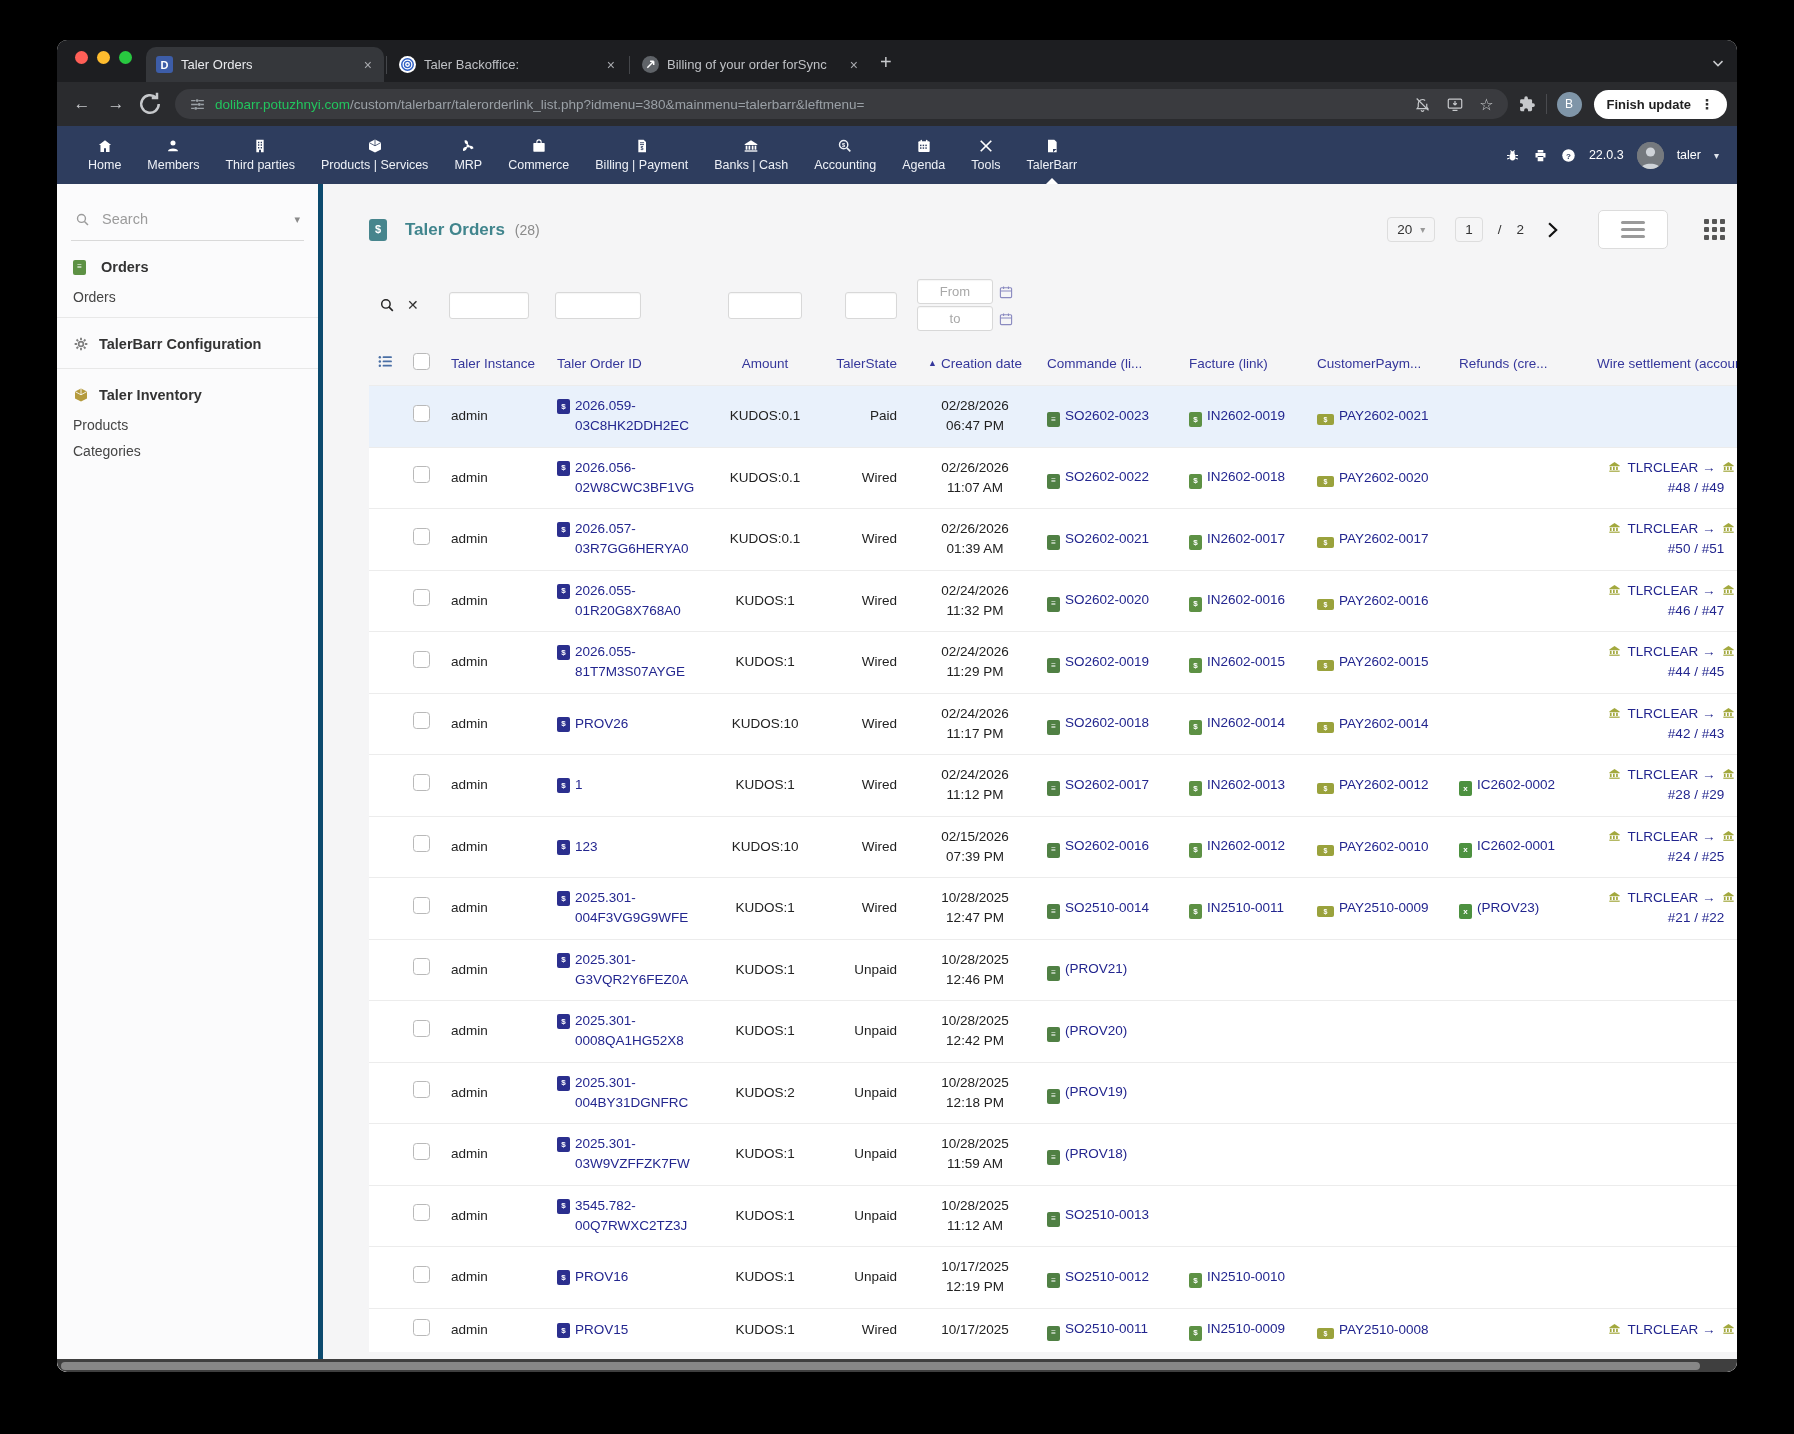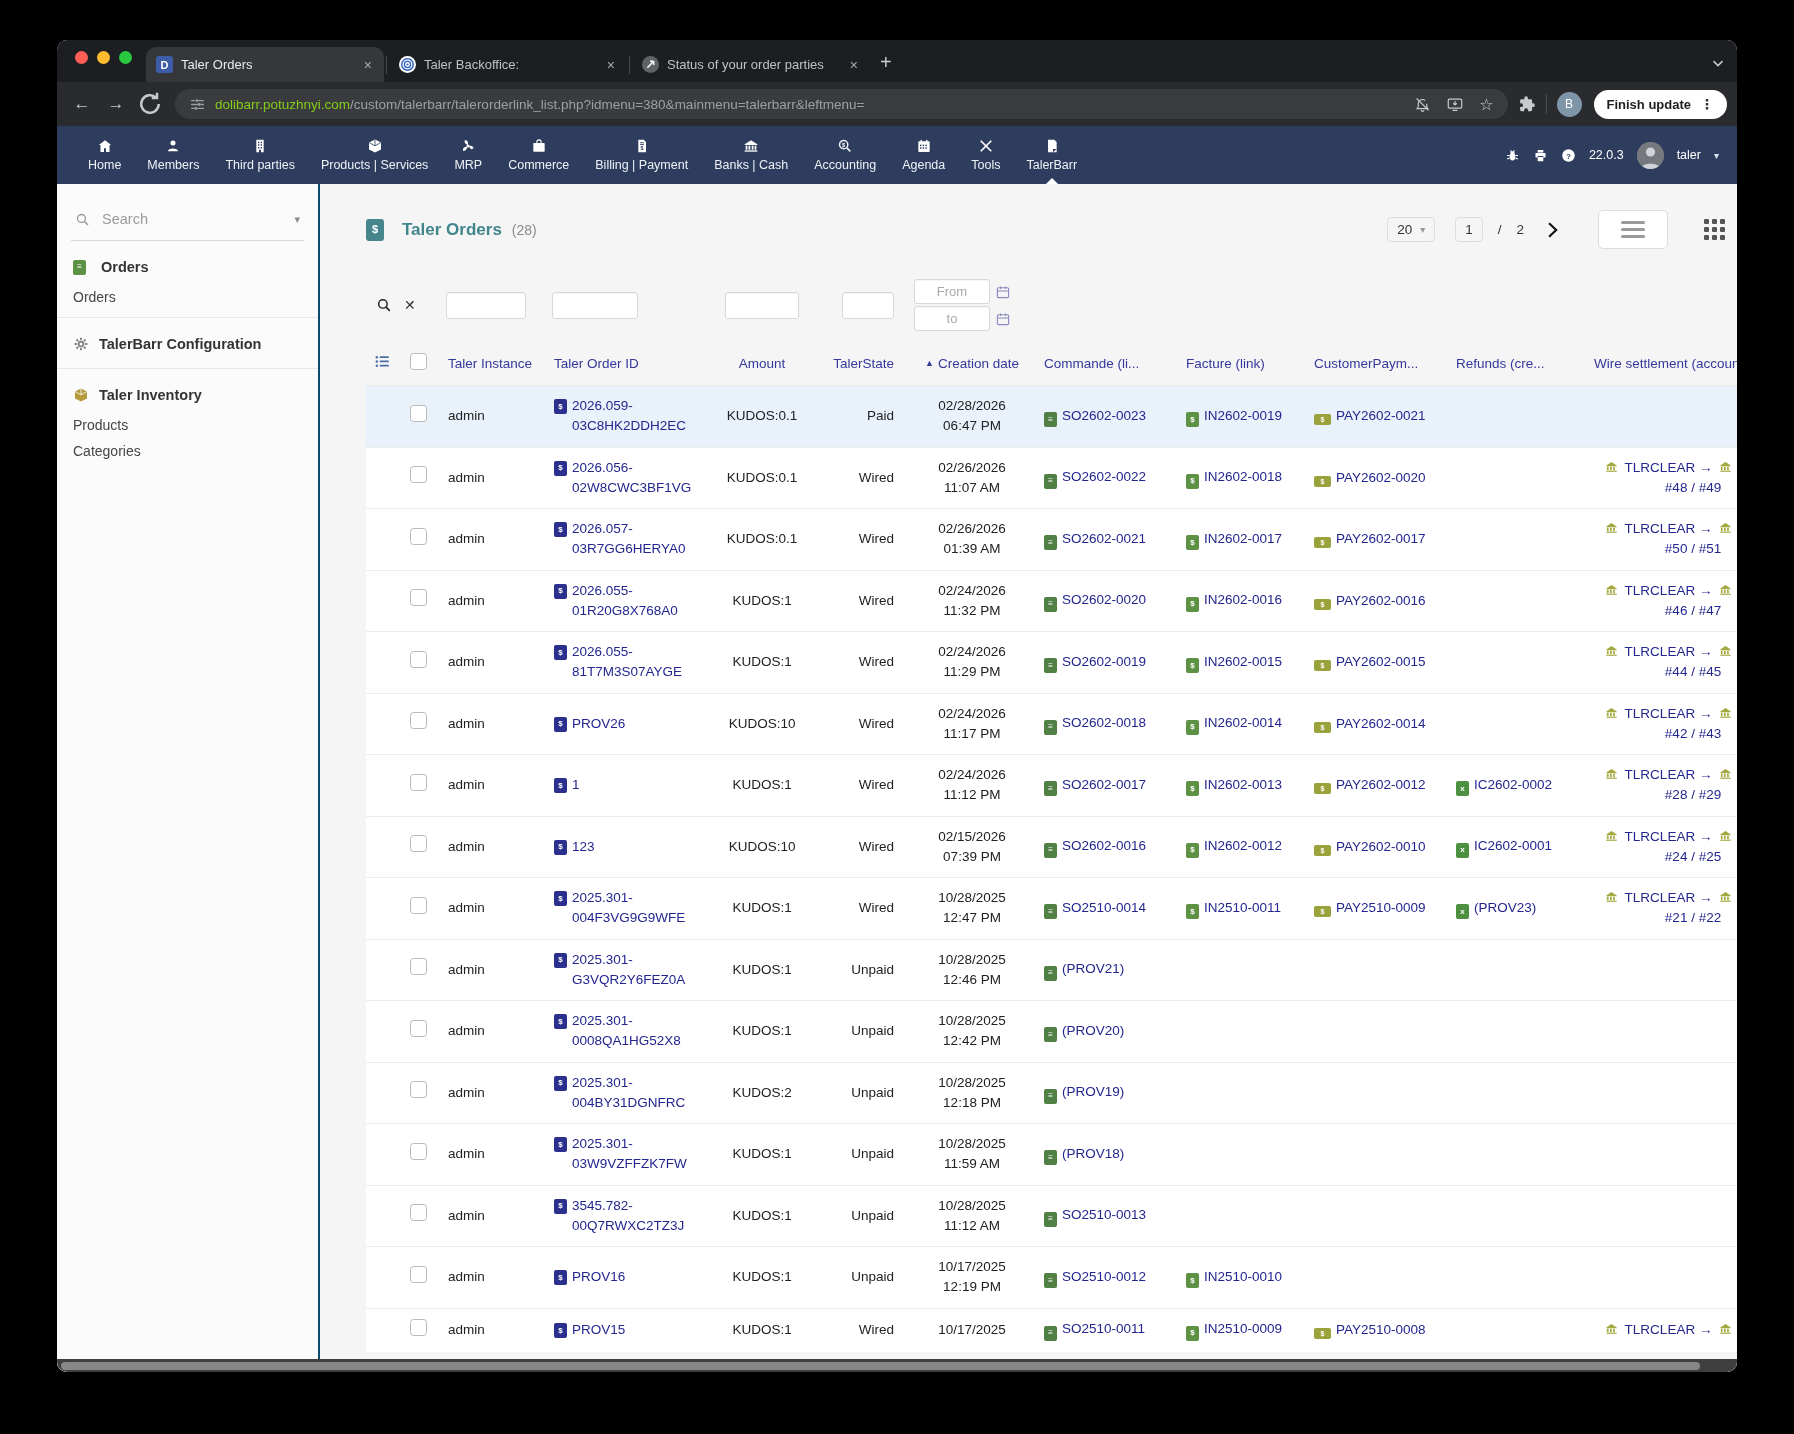--- a/index.html
+++ b/index.html
@@ -22,21 +22,21 @@
          font-size:11px;font-weight:bold;display:flex;align-items:center;justify-content:center;flex:none;}
   .newtab{color:#c7c9cc;font-size:20px;line-height:1;margin:0 0 10px 10px;}
   .tabsearch{margin-left:auto;margin-bottom:10px;color:#c7c9cc;width:18px;height:18px;}
   
   .toolbar{height:44px;background:#2a2b2e;display:flex;align-items:center;padding:0 10px;gap:4px;}
   .navbtn{color:#c6c8cb;font-size:17px;width:30px;text-align:center;flex:none;}
   .navbtn svg{width:17px;height:17px;}
   .omnibox{flex:1;height:30px;background:#3a3b3f;border-radius:15px;display:flex;align-items:center;
            padding:0 14px;gap:9px;margin:0 6px;font-size:13.5px;overflow:hidden;min-width:0;}
   .urltxt{white-space:nowrap;overflow:hidden;flex:1;min-width:0;}
-  .urltxt .dom{color:#84cc16}.urltxt .path{color:#9aa0a6}
+  .urltxt .dom{color:#22c55e}.urltxt .path{color:#9aa0a6}
   .obicons{margin-left:auto;display:flex;gap:15px;align-items:center;color:#c7c9cc;flex:none;}
   .obicons svg{width:17px;height:17px;}
   .star{font-size:16px;color:#c7c9cc;}
   .extpuz{color:#c7c9cc;width:18px;height:18px;flex:none;}
   .vsep{width:1px;height:20px;background:#4a4b4f;margin:0 6px;flex:none;}
   .chromeavatar{width:25px;height:25px;border-radius:50%;background:#7f95a8;color:#fff;font-size:12px;
                 display:flex;align-items:center;justify-content:center;flex:none;}
   .finish{background:#fff;color:#1f1f1f;border-radius:15px;height:29px;display:flex;align-items:center;
           gap:9px;padding:0 13px;font-size:13px;font-weight:600;margin-left:8px;flex:none;}
   .finish .kebab{font-size:14px;color:#333;}
@@ -48,21 +48,21 @@
   .navitem svg{width:16px;height:16px;fill:#fff;}
   .navitem.active::after{content:"";position:absolute;bottom:0;left:50%;margin-left:-6px;
            border-left:6px solid transparent;border-right:6px solid transparent;border-bottom:6px solid #fff;}
   .navright{margin-left:auto;display:flex;align-items:center;gap:13px;font-size:12.5px;}
   .navright svg{width:15px;height:15px;fill:#fff;}
   .appavatar{width:27px;height:27px;border-radius:50%;background:#75797e;overflow:hidden;flex:none;}
   .appavatar svg{width:27px;height:27px;}
   .ncaret{font-size:10px;color:#dfe4ec;}
   
   .appbody{display:flex;height:1188px;background:#f5f5f6;}
-  .sidebar{width:261px;background:#fbfbfc;border-right:2px solid #0c4a6e;flex:none;}
+  .sidebar{width:261px;background:#fbfbfc;border-right:5px solid #0c4a6e;flex:none;}
   .search{display:flex;align-items:center;gap:10px;margin:22px 14px 0;padding:4px 4px 12px;
           border-bottom:1px solid #d9d9d9;color:#9b9b9b;font-size:14.5px;}
   .search svg{width:15px;height:15px;flex:none;}
   .search input{border:none;outline:none;background:transparent;font-size:14.5px;color:#555;width:150px;
           font-family:"Liberation Sans","DejaVu Sans",sans-serif;}
   .search input::placeholder{color:#9b9b9b;}
   .scaret{margin-left:auto;color:#8a8a8a;font-size:11px;}
   .sbsec{padding:14px 16px 10px;border-bottom:1px solid #e8e8e8;}
   .sbsec:last-child{border-bottom:none;}
   .sbtitle{display:flex;gap:10px;align-items:center;font-weight:bold;font-size:14.5px;color:#333;
@@ -159,21 +159,21 @@
           <span class="x">×</span>
         </div>
         <span class="tabdiv"></span>
         <div class="tab">
           <span style="width:17px;height:17px;flex:none">
             <svg viewBox="0 0 16 16" fill="currentColor" xmlns="http://www.w3.org/2000/svg" style="width:100%;height:100%;display:block">
               <circle cx="8" cy="8" r="8" fill="#5f6368"></circle>
               <path d="M5 11l6-6M11 5H7.6M11 5v3.4" stroke="#fff" stroke-width="1.4" fill="none"></path>
             </svg>
           </span>
-          <span class="ttl">Status of your order parties</span>
+          <span class="ttl">Billing of your order forSync</span>
           <span class="x">×</span>
         </div>
       </div>
     <span class="newtab">+</span>
     <span class="tabsearch" id="tabchev">
         <svg viewBox="0 0 24 24" fill="currentColor" xmlns="http://www.w3.org/2000/svg" style="width:100%;height:100%;display:block">
           <path d="M6 9.5l6 6 6-6" fill="none" stroke="currentColor" stroke-width="2"></path>
         </svg>
       </span>
   </div>

